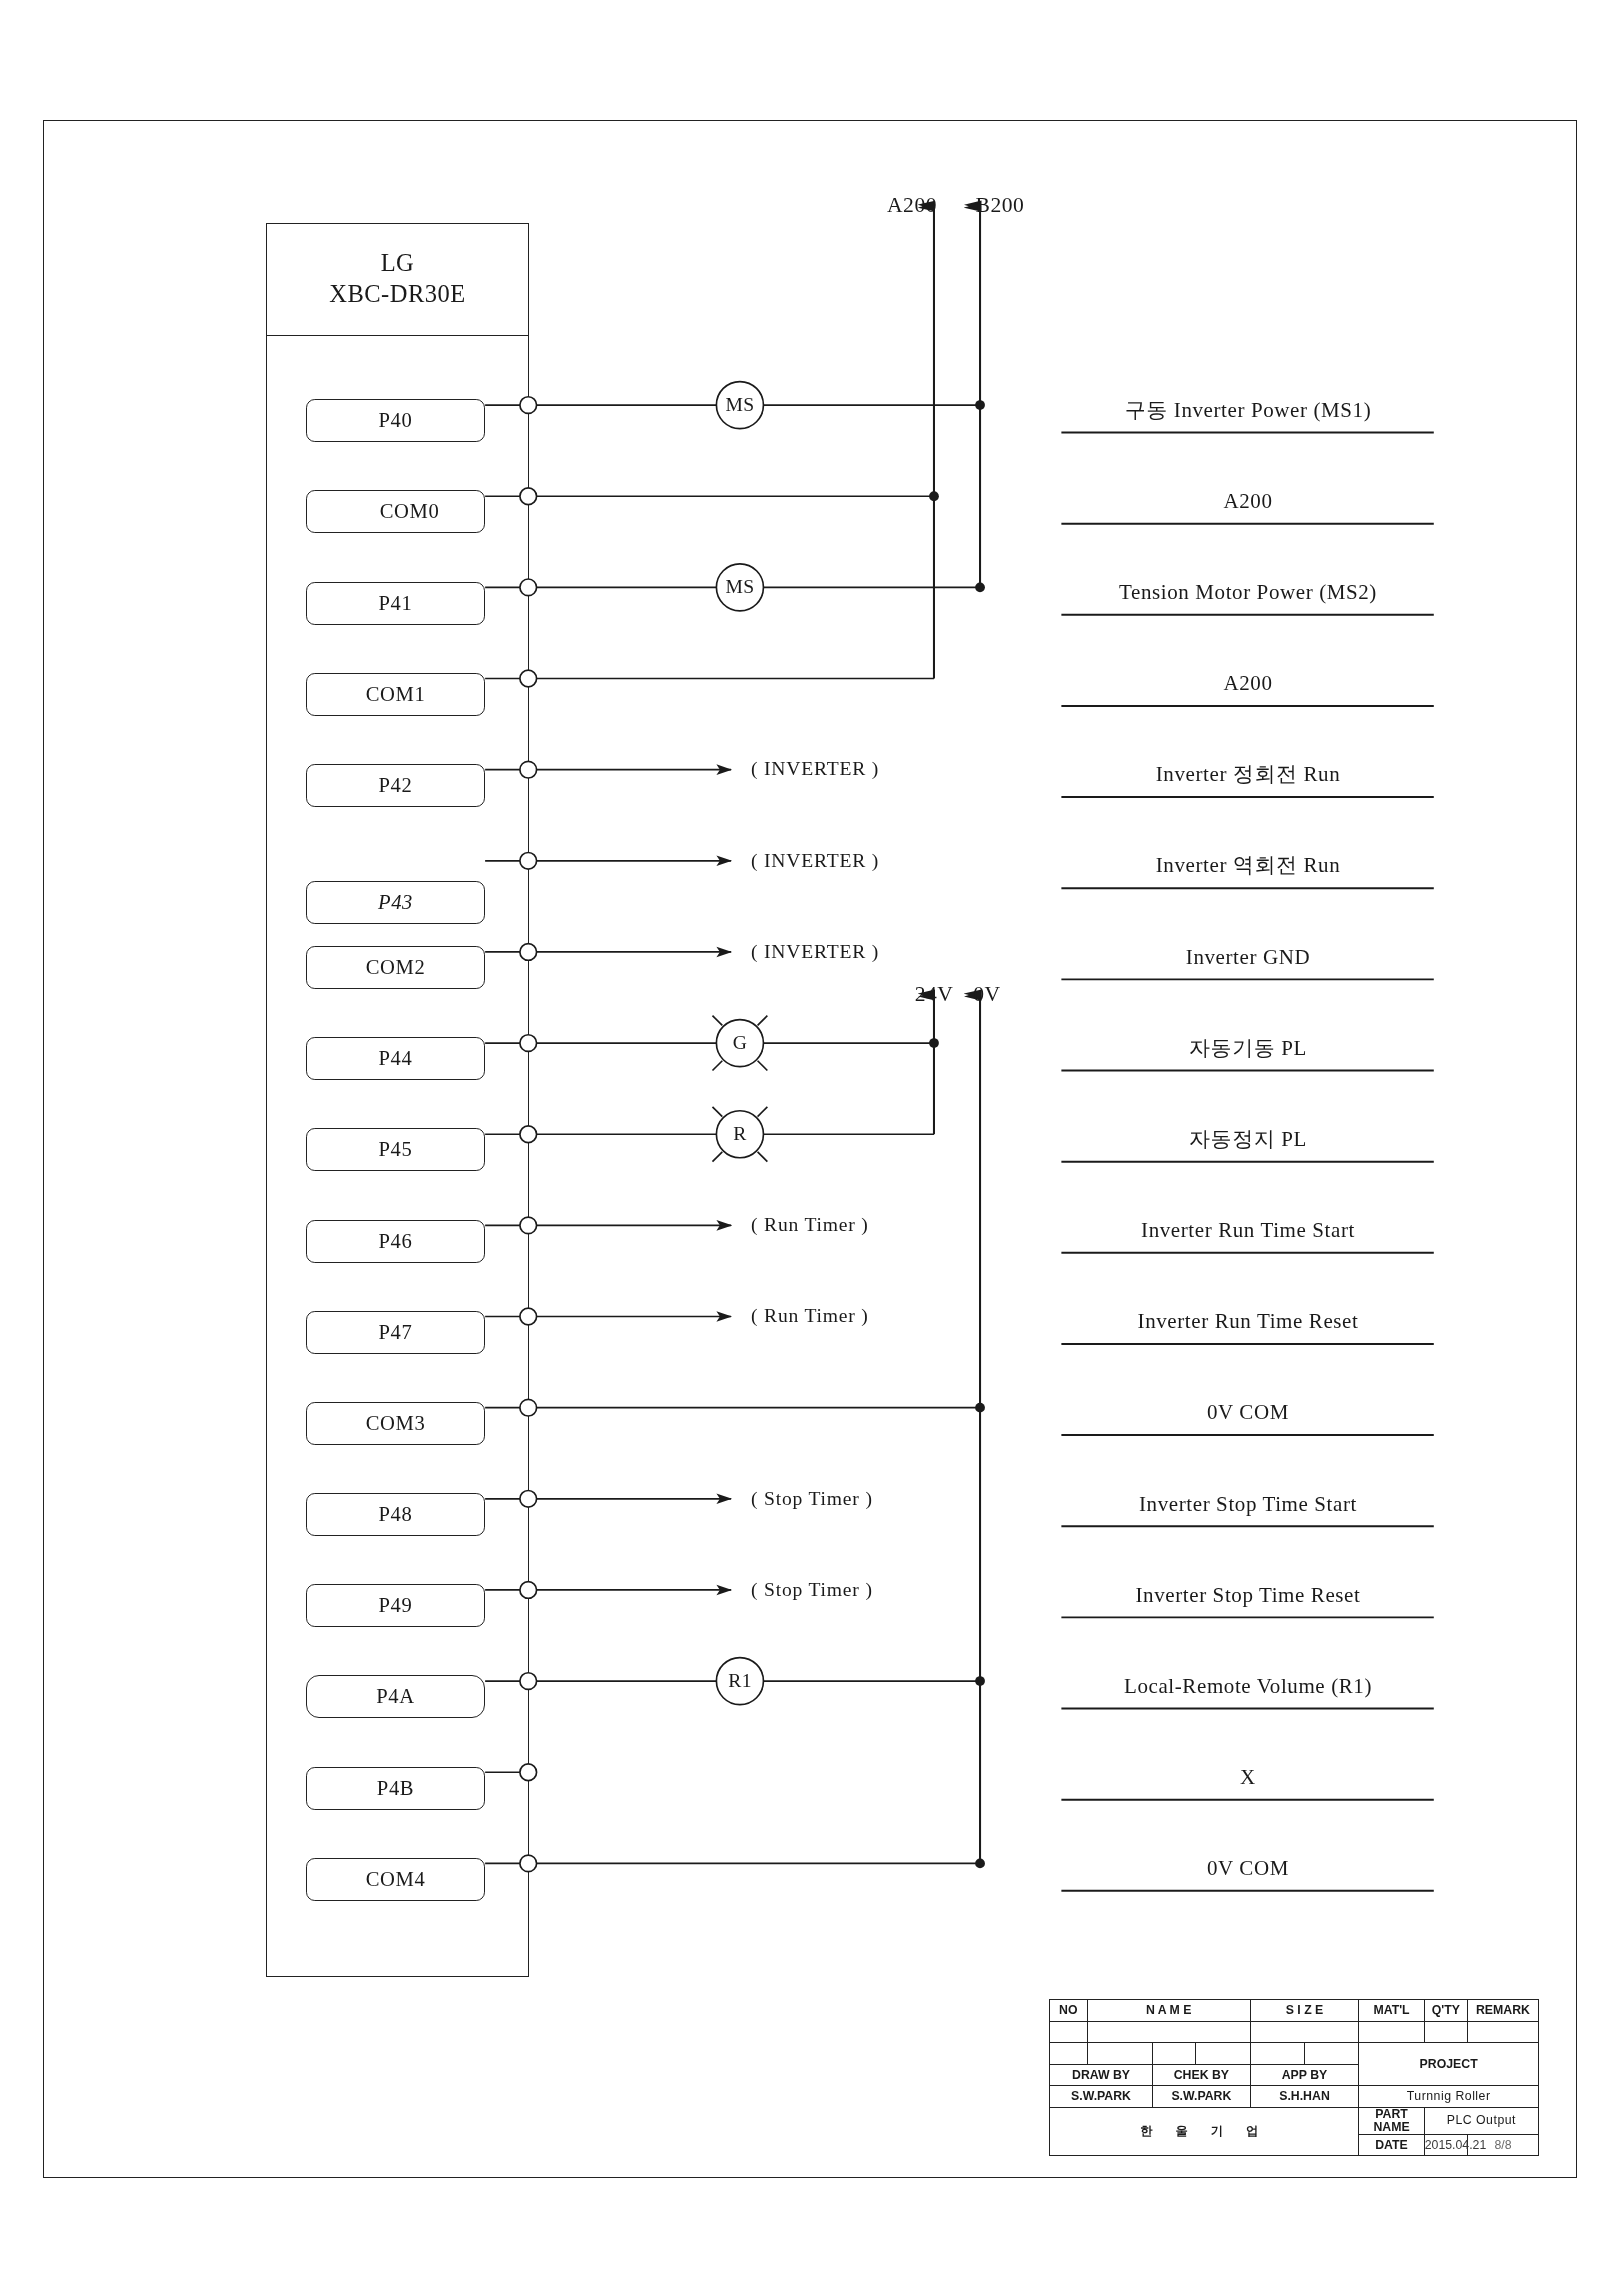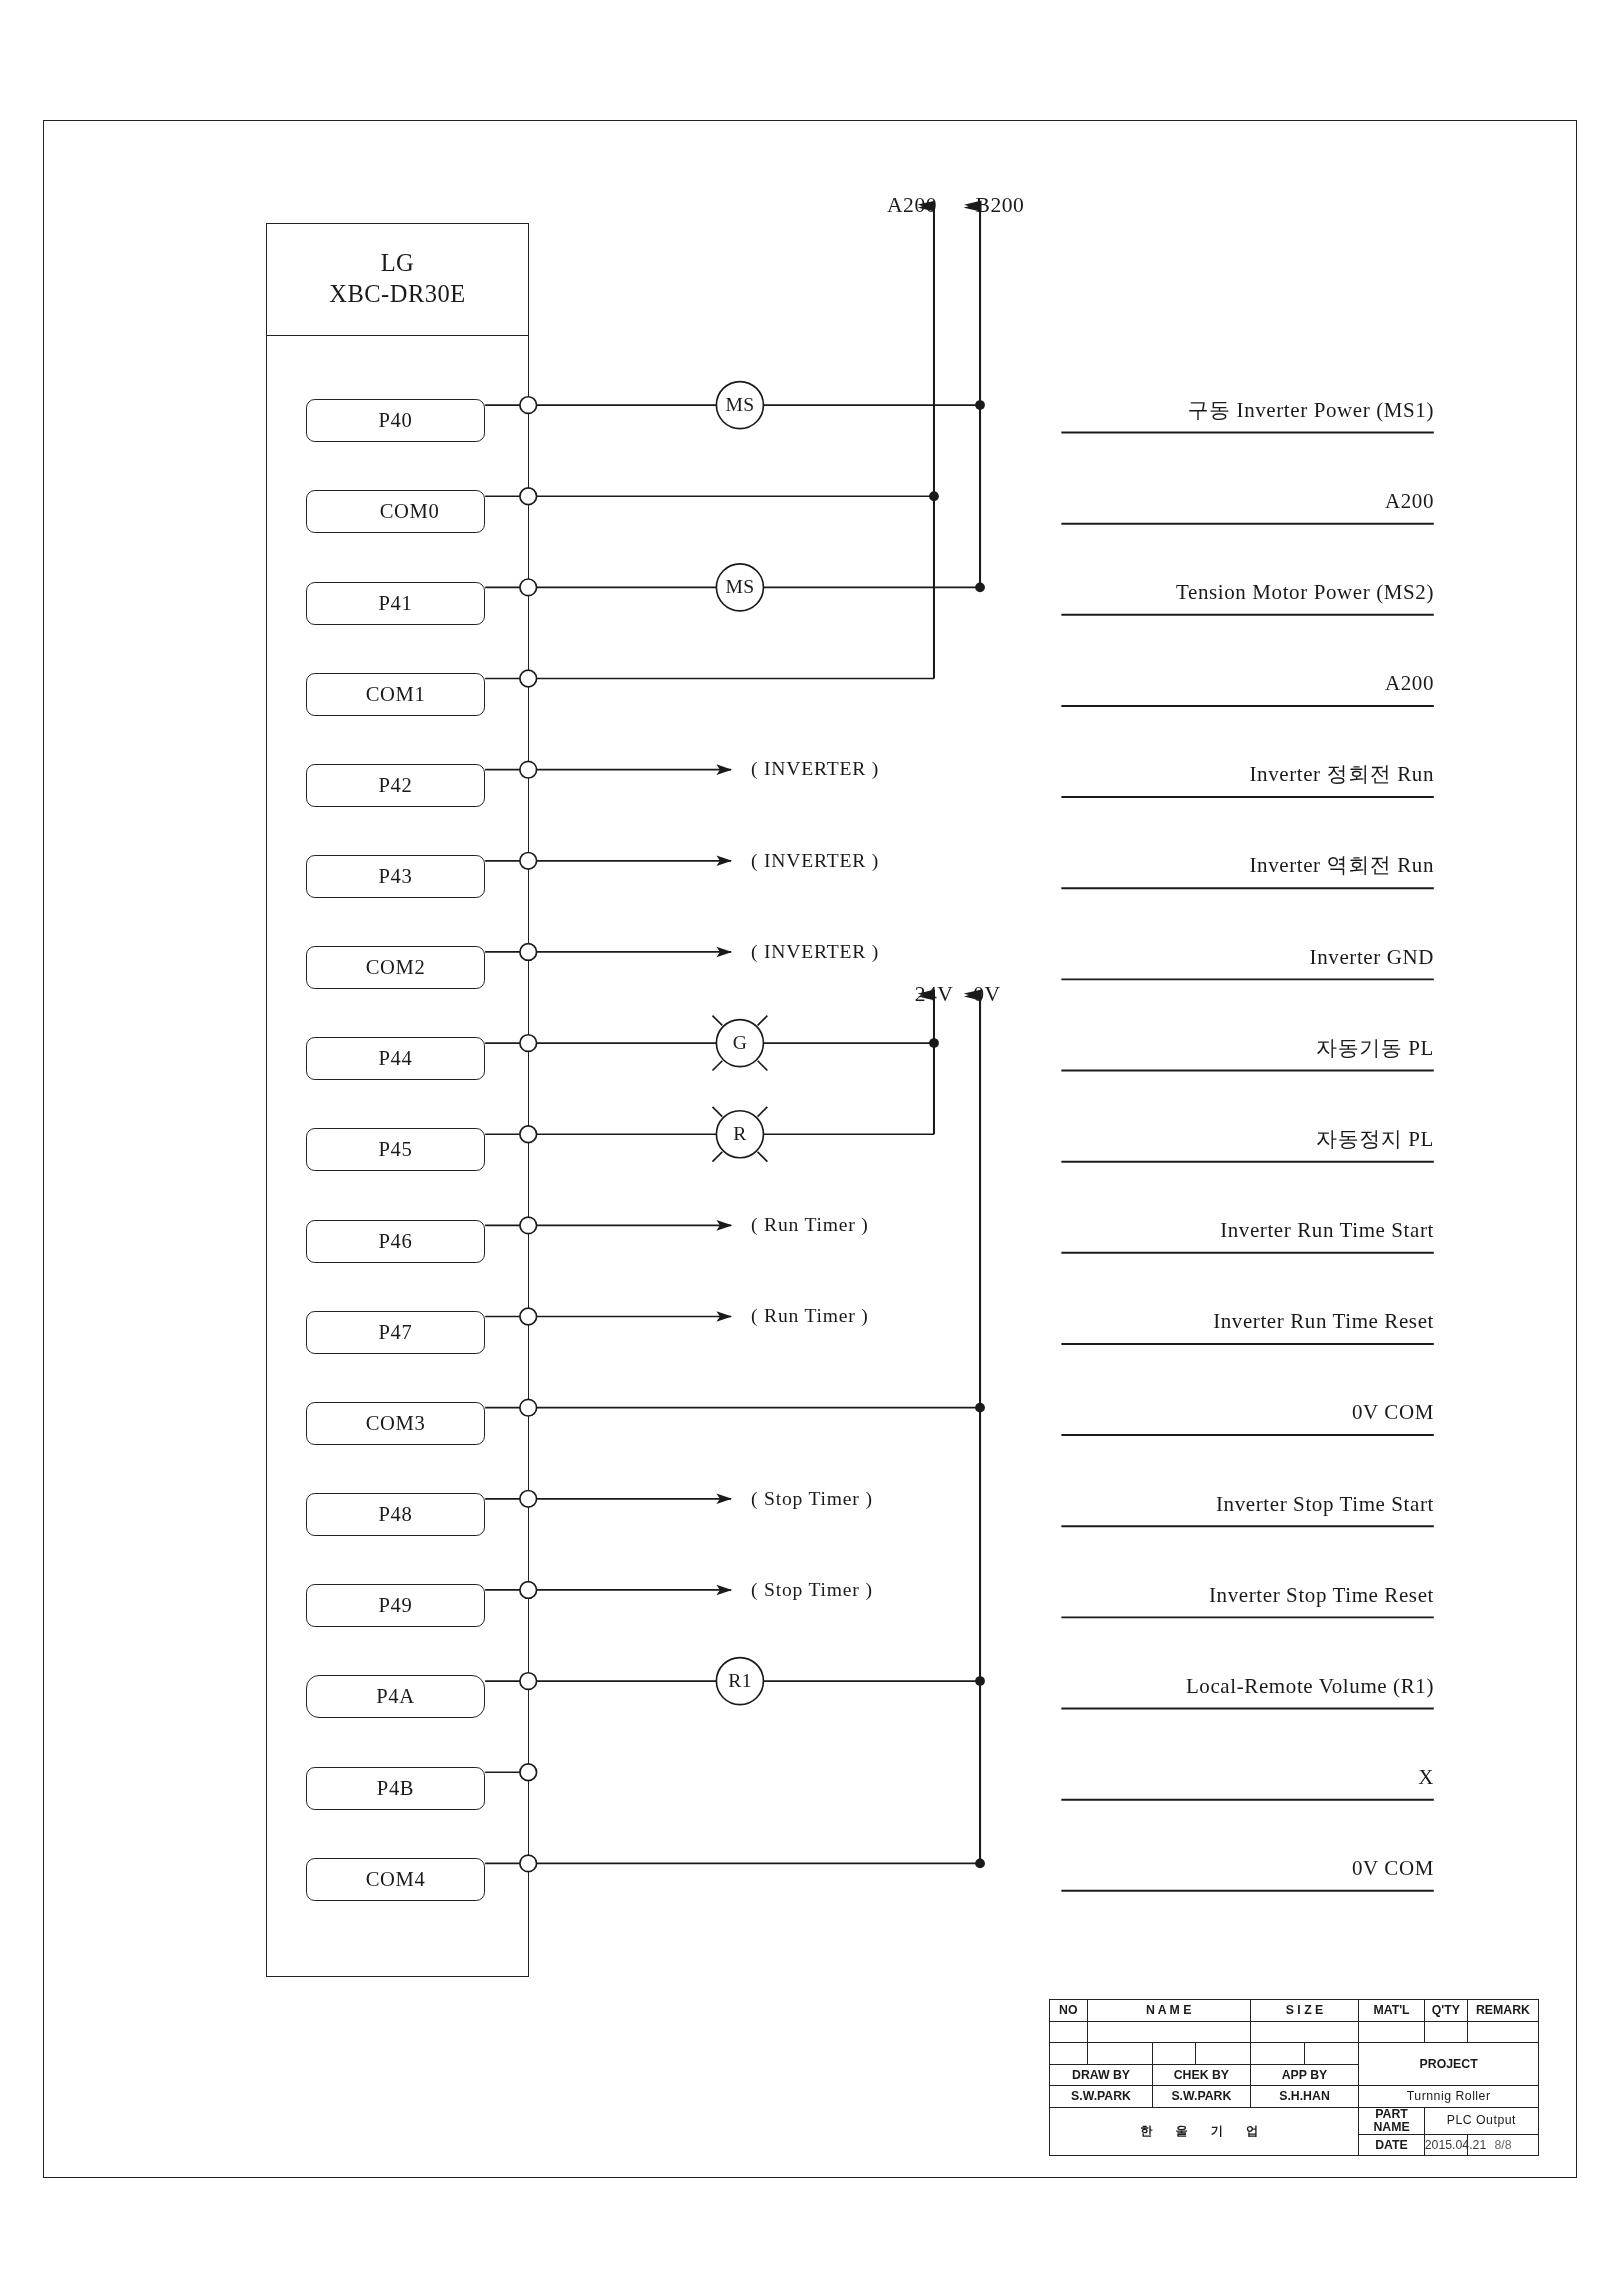--- a/index.html
+++ b/index.html
@@ -13,21 +13,21 @@
             display:flex;flex-direction:column;align-items:center;justify-content:center;}
   #plc-head .l1{font-size:24.5px;letter-spacing:0.5px;line-height:1.25;}
   #plc-head .l2{font-size:24.5px;letter-spacing:0.5px;line-height:1.25;}
   
   .term{position:absolute;left:306px;width:179px;height:43px;border:1.5px solid #222;border-radius:8.8px;
         box-sizing:border-box;display:flex;align-items:center;justify-content:center;background:#fff;
         font-size:20.6px;letter-spacing:0.6px;margin-top:16px;}
   
   .dev{position:absolute;font-size:19.6px;letter-spacing:0.8px;white-space:nowrap;}
   
-  .desc{position:absolute;width:372px;text-align:right;font-size:21px;letter-spacing:0.6px;white-space:nowrap;}
+  .desc{position:absolute;width:372px;text-align:center;font-size:21px;letter-spacing:0.6px;white-space:nowrap;}
   
   .coil-t{position:absolute;font-size:19.6px;letter-spacing:0.4px;text-align:center;}
   
   .bus-lbl{position:absolute;font-size:21.6px;letter-spacing:0.5px;white-space:nowrap;}
   
   #title-block{position:absolute;left:1049px;top:1975px;width:490px;height:186px;margin-top:24px;}
   #title-block table{border-collapse:collapse;width:490px;table-layout:fixed;}
   #title-block td{border:1.3px solid #222;text-align:center;vertical-align:middle;
                   font-family:"Liberation Sans",sans-serif;font-size:12.3px;padding:0;
                   height:20.6px;line-height:1.05;}
@@ -198,21 +198,21 @@
   <div class="coil-t" style="left:740px;top:587px;width:59px;transform:translate(-50%,-50%);">MS</div>
   <div class="coil-t" style="left:740px;top:1043px;width:59px;transform:translate(-50%,-50%);">G</div>
   <div class="coil-t" style="left:740px;top:1134px;width:59px;transform:translate(-50%,-50%);">R</div>
   <div class="coil-t" style="left:740px;top:1681px;width:59px;transform:translate(-50%,-50%);">R1</div>
 
   <div class="term" style="top:383px;">P40</div>
   <div class="term" style="top:474px;padding-left:28px;">COM0</div>
   <div class="term" style="top:566px;">P41</div>
   <div class="term" style="top:657px;">COM1</div>
   <div class="term" style="top:748px;">P42</div>
-  <div class="term" style="top:839px;">P43</div>
+  <div class="term" style="top:865px;font-style:italic;">P43</div>
   <div class="term" style="top:930px;">COM2</div>
   <div class="term" style="top:1021px;">P44</div>
   <div class="term" style="top:1112px;">P45</div>
   <div class="term" style="top:1204px;">P46</div>
   <div class="term" style="top:1295px;">P47</div>
   <div class="term" style="top:1386px;">COM3</div>
   <div class="term" style="top:1477px;">P48</div>
   <div class="term" style="top:1568px;">P49</div>
   <div class="term" style="top:1659px;border-radius:13px;">P4A</div>
   <div class="term" style="top:1751px;">P4B</div>

